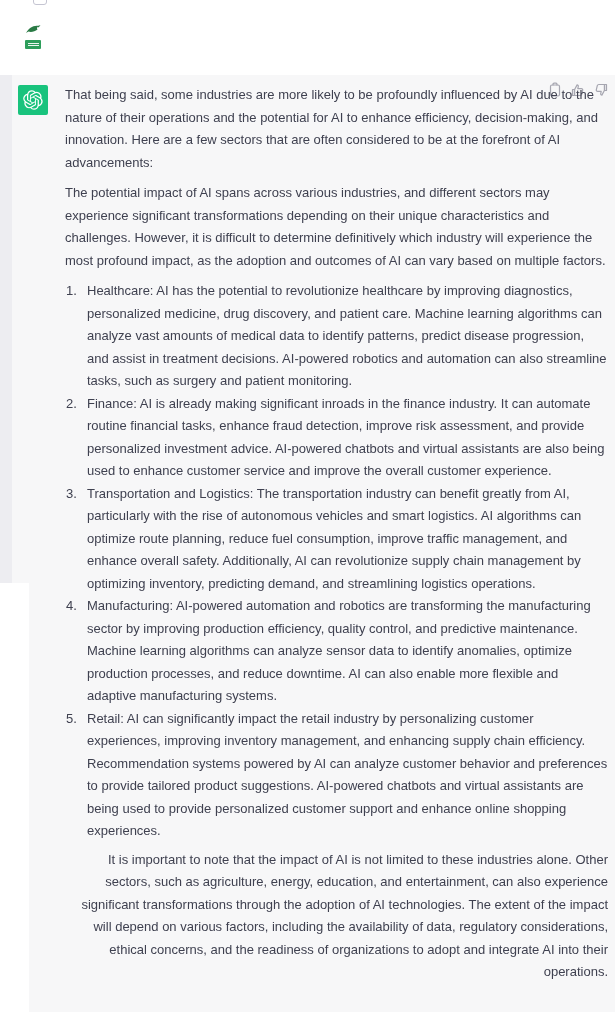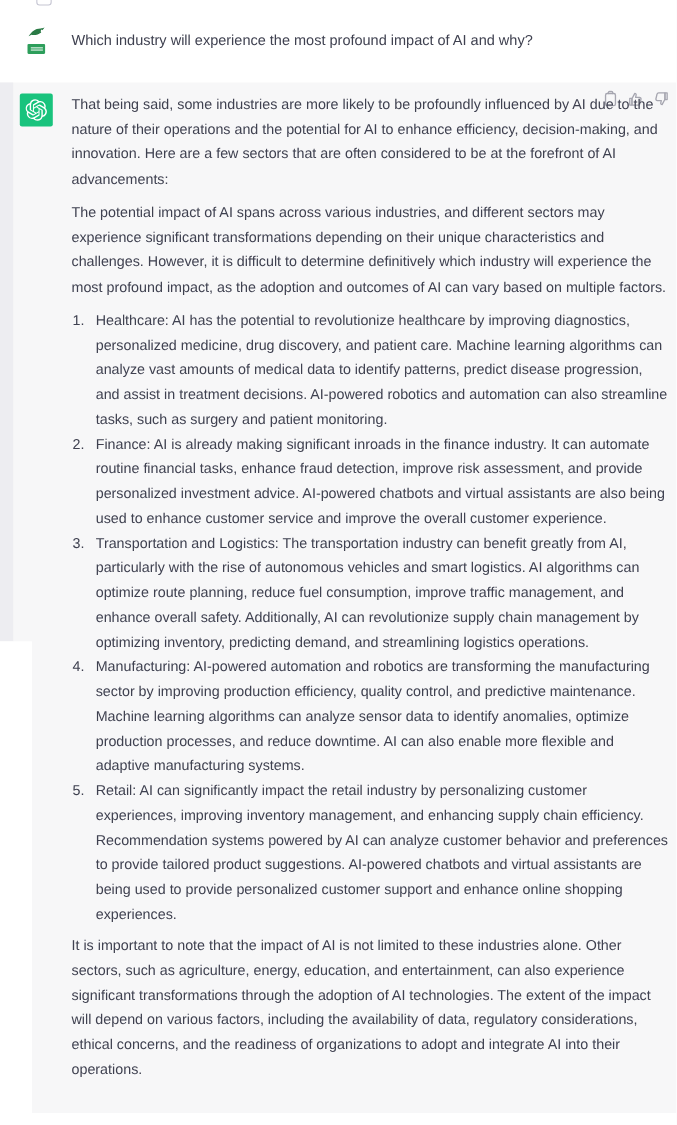--- a/index.html
+++ b/index.html
@@ -127,21 +127,21 @@
     padding: 0;
   }
   .message-body li {
     position: relative;
     padding-left: 22px;
   }
   .message-body li .num {
     position: absolute;
     left: 1px; top: 0;
   }
-  .message-body p:last-child { margin-bottom: 0; }
+  .message-body p:last-child { margin-bottom: 0; text-align: right; }
 
   .bottom-white {
     position: absolute;
     left: 0; top: 1012px;
     width: 615px; height: 11px;
     background: #ffffff;
   }
 </style>
 </head>
 <body>
@@ -153,21 +153,20 @@
     <div class="user-avatar">
       <svg width="18" height="15" viewBox="0 0 18 15">
         <path d="M2 9 C5 4, 9 1, 15 2 C13 3, 12.5 4.5, 13.5 5.5 C11 7.5, 7 8.5, 4.5 7.5 C3.5 8, 2.5 8.7, 2 9 Z" fill="#2a7a45"></path>
         <path d="M13.2 2.2 L16.5 1 L14.6 3.4 Z" fill="#2a7a45"></path>
       </svg>
       <span class="wordmark">
           <i></i>
           <i></i>
         </span>
     </div>
-    <div class="user-question">Which industry will experience the most profound impact of AI and why?</div>
   </div>
 
   <div class="assistant-block"></div>
   <div class="left-gutter"></div>
   <div class="left-white-patch"></div>
 
   <div class="bot-avatar">
     <svg viewBox="0 0 41 41" fill="#ffffff">
       <path d="M37.532 16.87a9.963 9.963 0 0 0-.856-8.184 10.078 10.078 0 0 0-10.855-4.835A9.964 9.964 0 0 0 18.306.5a10.079 10.079 0 0 0-9.614 6.977 9.967 9.967 0 0 0-6.664 4.834 10.08 10.08 0 0 0 1.24 11.817 9.965 9.965 0 0 0 .856 8.185 10.079 10.079 0 0 0 10.855 4.835 9.965 9.965 0 0 0 7.516 3.35 10.078 10.078 0 0 0 9.617-6.981 9.967 9.967 0 0 0 6.663-4.834 10.079 10.079 0 0 0-1.243-11.813ZM22.498 37.886a7.474 7.474 0 0 1-4.799-1.735c.061-.033.168-.091.237-.134l7.964-4.6a1.294 1.294 0 0 0 .655-1.134V19.054l3.366 1.944a.12.12 0 0 1 .066.092v9.299a7.505 7.505 0 0 1-7.49 7.496ZM6.392 31.006a7.471 7.471 0 0 1-.894-5.023c.06.036.162.099.237.141l7.964 4.6a1.297 1.297 0 0 0 1.308 0l9.724-5.614v3.888a.12.12 0 0 1-.048.103l-8.051 4.649a7.504 7.504 0 0 1-10.24-2.744ZM4.297 13.62A7.469 7.469 0 0 1 8.2 10.333c0 .068-.004.19-.004.274v9.201a1.294 1.294 0 0 0 .654 1.132l9.723 5.614-3.366 1.944a.12.12 0 0 1-.114.01L7.04 23.856a7.504 7.504 0 0 1-2.743-10.237Zm27.658 6.437-9.724-5.615 3.367-1.943a.121.121 0 0 1 .113-.01l8.052 4.648a7.498 7.498 0 0 1-1.158 13.528v-9.476a1.293 1.293 0 0 0-.65-1.132Zm3.35-5.043c-.059-.037-.162-.099-.236-.141l-7.965-4.6a1.298 1.298 0 0 0-1.308 0l-9.723 5.614v-3.888a.12.12 0 0 1 .048-.103l8.05-4.645a7.497 7.497 0 0 1 11.135 7.763Zm-21.063 6.929-3.367-1.944a.12.12 0 0 1-.065-.092v-9.299a7.497 7.497 0 0 1 12.293-5.756 6.94 6.94 0 0 0-.236.134l-7.965 4.6a1.294 1.294 0 0 0-.654 1.132l-.006 11.225Zm1.829-3.943 4.33-2.501 4.332 2.5v5l-4.331 2.5-4.331-2.5Z"></path>
     </svg>

